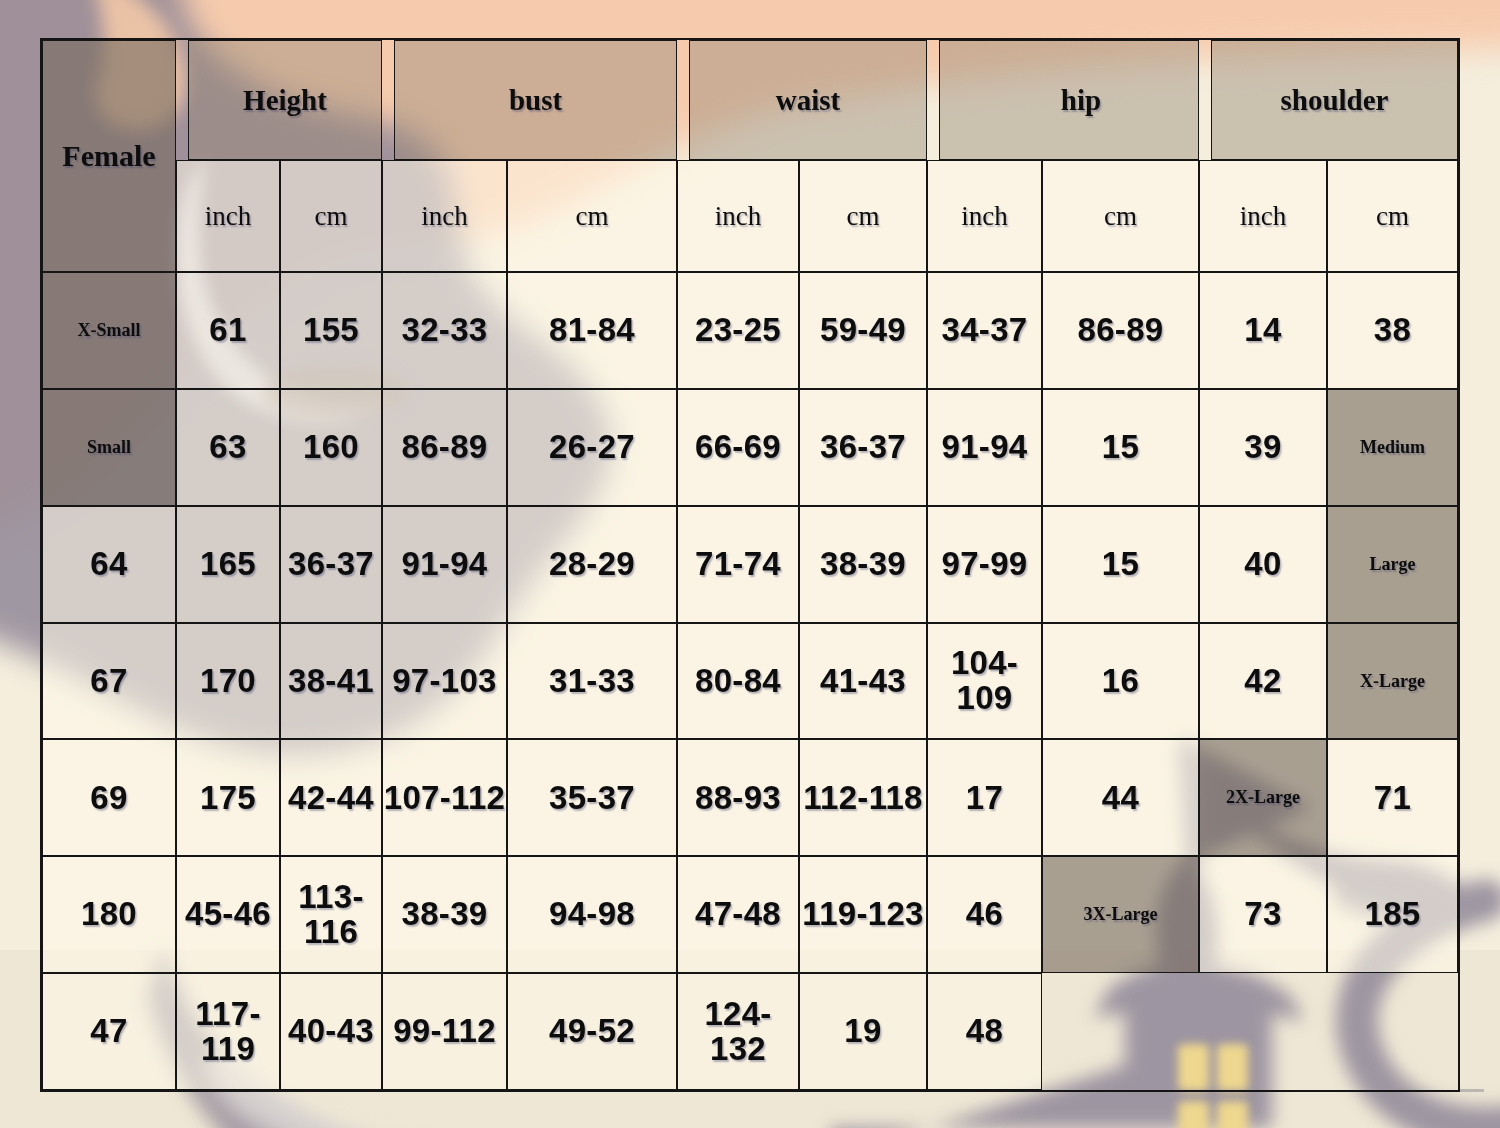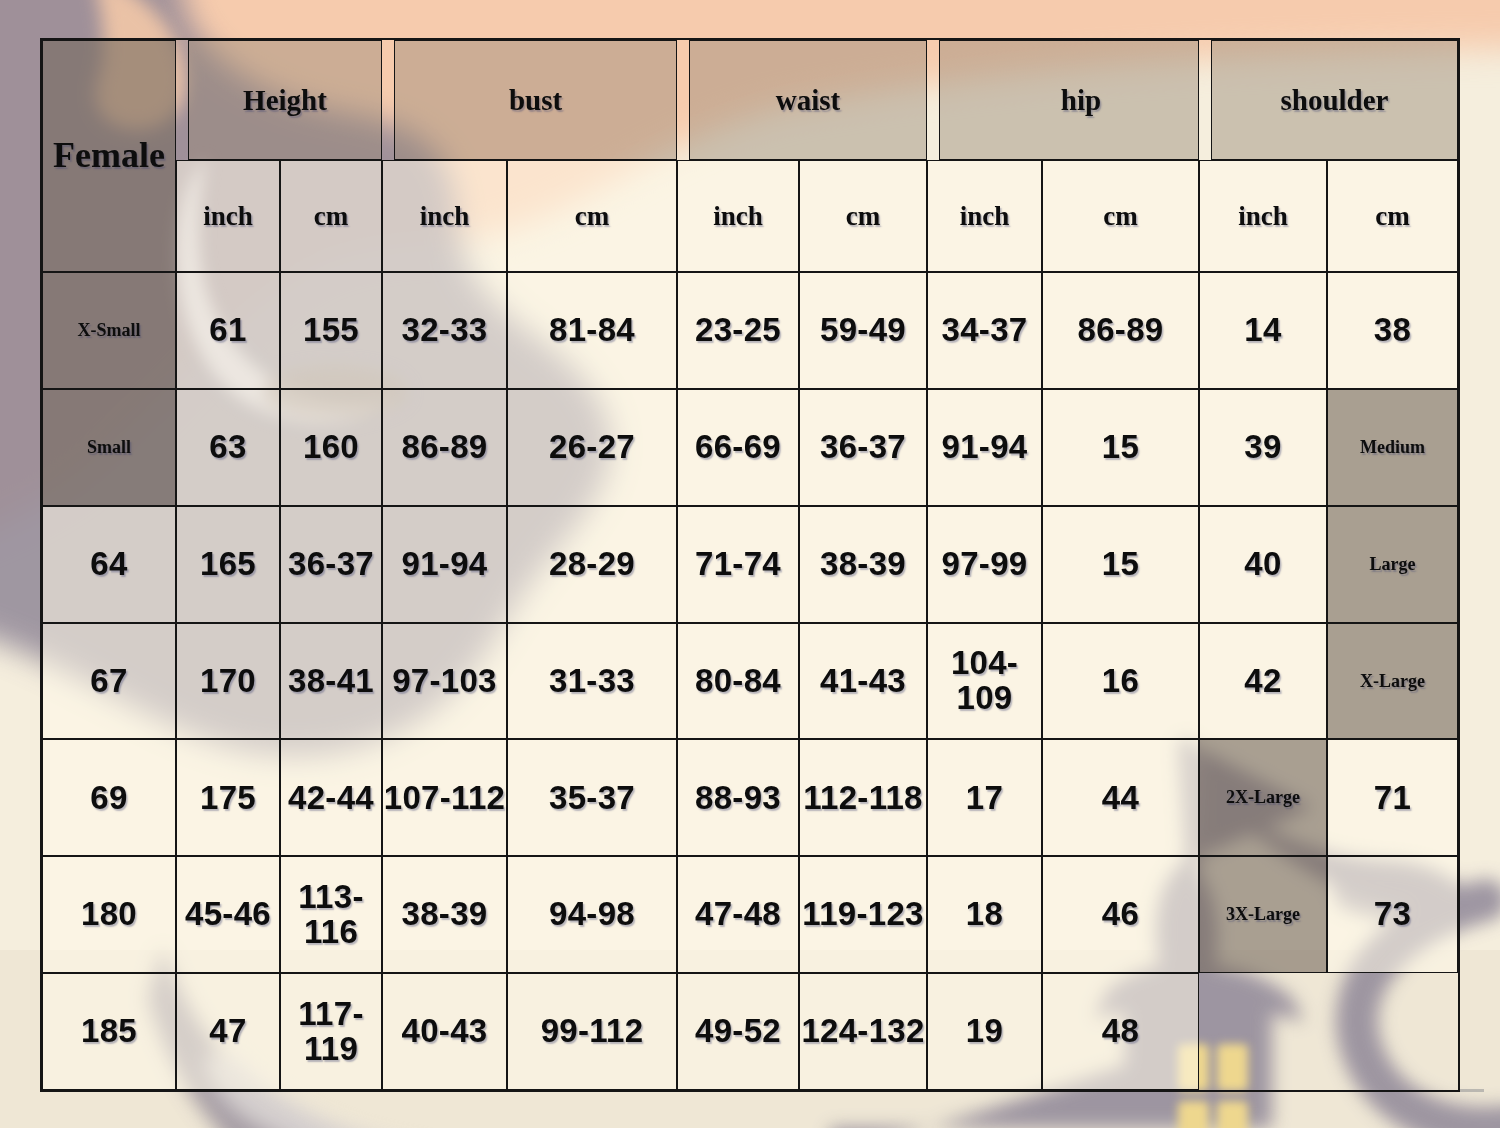--- a/index.html
+++ b/index.html
@@ -17,23 +17,23 @@
     box-sizing:border-box;
   }
   .cell{
     border:1.5px solid #151515;
     box-sizing:border-box;
     display:flex;align-items:center;justify-content:center;
     color:#0d0d0d;text-align:center;line-height:1.05;
     text-shadow:1.5px 1.8px 1.5px rgba(55,60,110,0.35);
   }
   .side{background:rgba(118,106,95,0.60);font-weight:bold;font-size:18px;}
-  .corner{grid-row:1/3;grid-column:1;font-size:36px;}
+  .corner{grid-row:1/3;grid-column:1;font-size:30px;}
   .group{background:rgba(154,138,120,0.45);font-weight:bold;font-size:29px;margin-left:12px;}
-  .unit{background:rgba(255,249,233,0.55);font-weight:bold;font-size:27px;}
+  .unit{background:rgba(255,249,233,0.55);font-weight:normal;font-size:27px;}
   .val{
     background:rgba(255,249,233,0.55);
     font-family:"Liberation Sans","DejaVu Sans",sans-serif;
     font-weight:bold;font-size:33px;letter-spacing:0.3px;
   }
   .g1{grid-row:1;grid-column:2/4;}
   .g2{grid-row:1;grid-column:4/6;}
   .g3{grid-row:1;grid-column:6/8;}
   .g4{grid-row:1;grid-column:8/10;padding-left:24px;}
   .g5{grid-row:1;grid-column:10/12;}
@@ -160,21 +160,20 @@
       <div class="cell val">44</div>
       <div class="cell side">2X-Large</div>
       <div class="cell val">71</div>
       <div class="cell val">180</div>
       <div class="cell val">45-46</div>
       <div class="cell val">113-116</div>
       <div class="cell val">38-39</div>
       <div class="cell val">94-98</div>
       <div class="cell val">47-48</div>
       <div class="cell val">119-123</div>
-      <div class="cell val">18</div>
       <div class="cell val">46</div>
       <div class="cell side">3X-Large</div>
       <div class="cell val">73</div>
       <div class="cell val">185</div>
       <div class="cell val">47</div>
       <div class="cell val">117-119</div>
       <div class="cell val">40-43</div>
       <div class="cell val">99-112</div>
       <div class="cell val">49-52</div>
       <div class="cell val">124-132</div>

